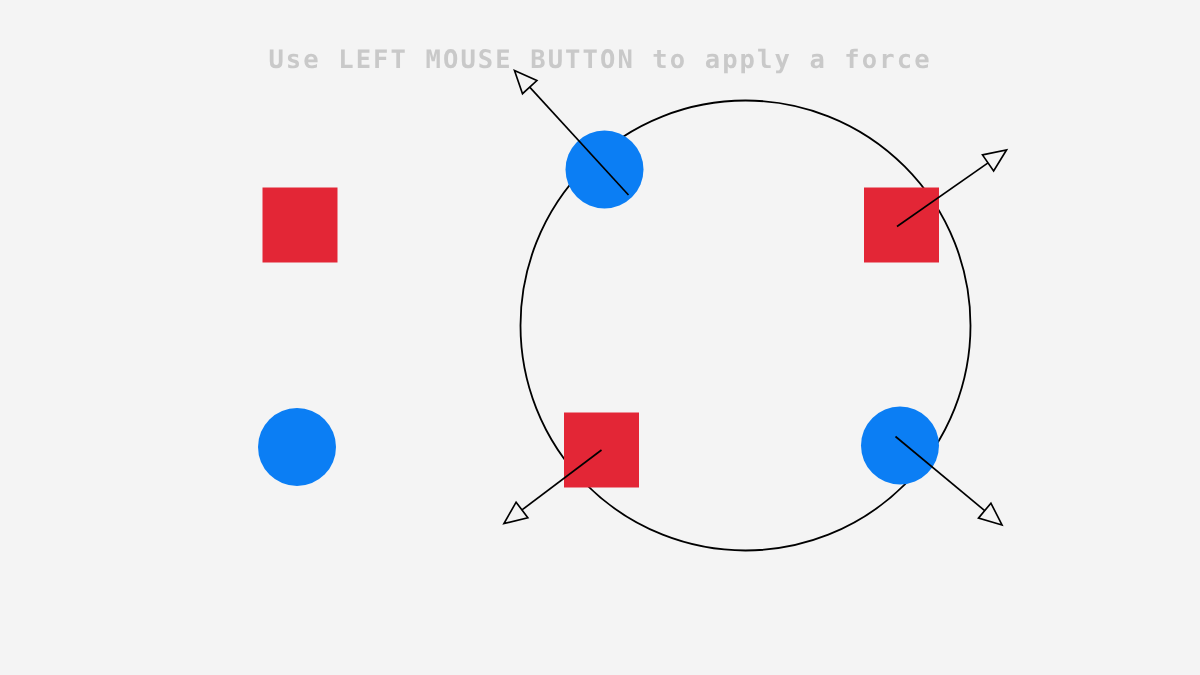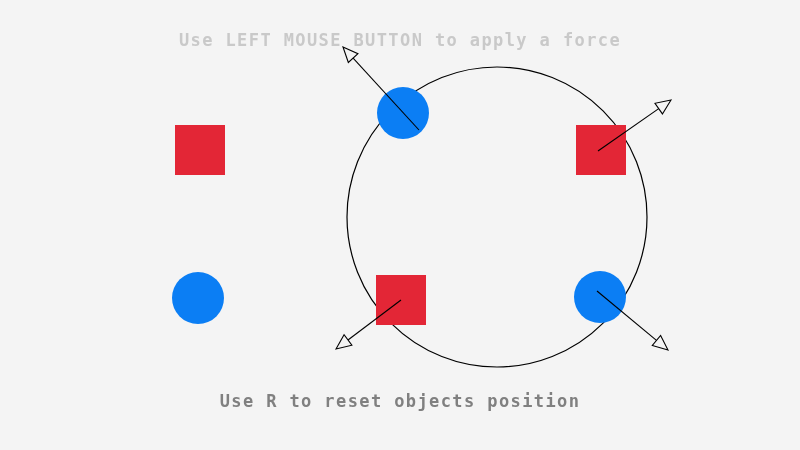--- a/index.html
+++ b/index.html
@@ -91,15 +91,14 @@
 
       <g>
         <line x1="597" y1="291" x2="656.4633732255065" y2="340.413225638097" stroke="#000000"></line>
         <polygon points="668,350 652.3091043353486,345.4124305737108 660.6176421156645,335.4140207024832" fill="none" stroke="#000000" stroke-width="1.1" stroke-linejoin="miter"></polygon>
       </g>
     </g>
   </svg>
 
   <div id="hint-top" class="hud-text" style="color: rgb(201, 201, 201);">Use LEFT MOUSE BUTTON to apply a force</div>
 
-  <div id="hint-bottom" class="hud-text" style="color: rgb(128, 128, 128);">Use R to reset objects position</div>
 
 </div>
 
 </body></html>

